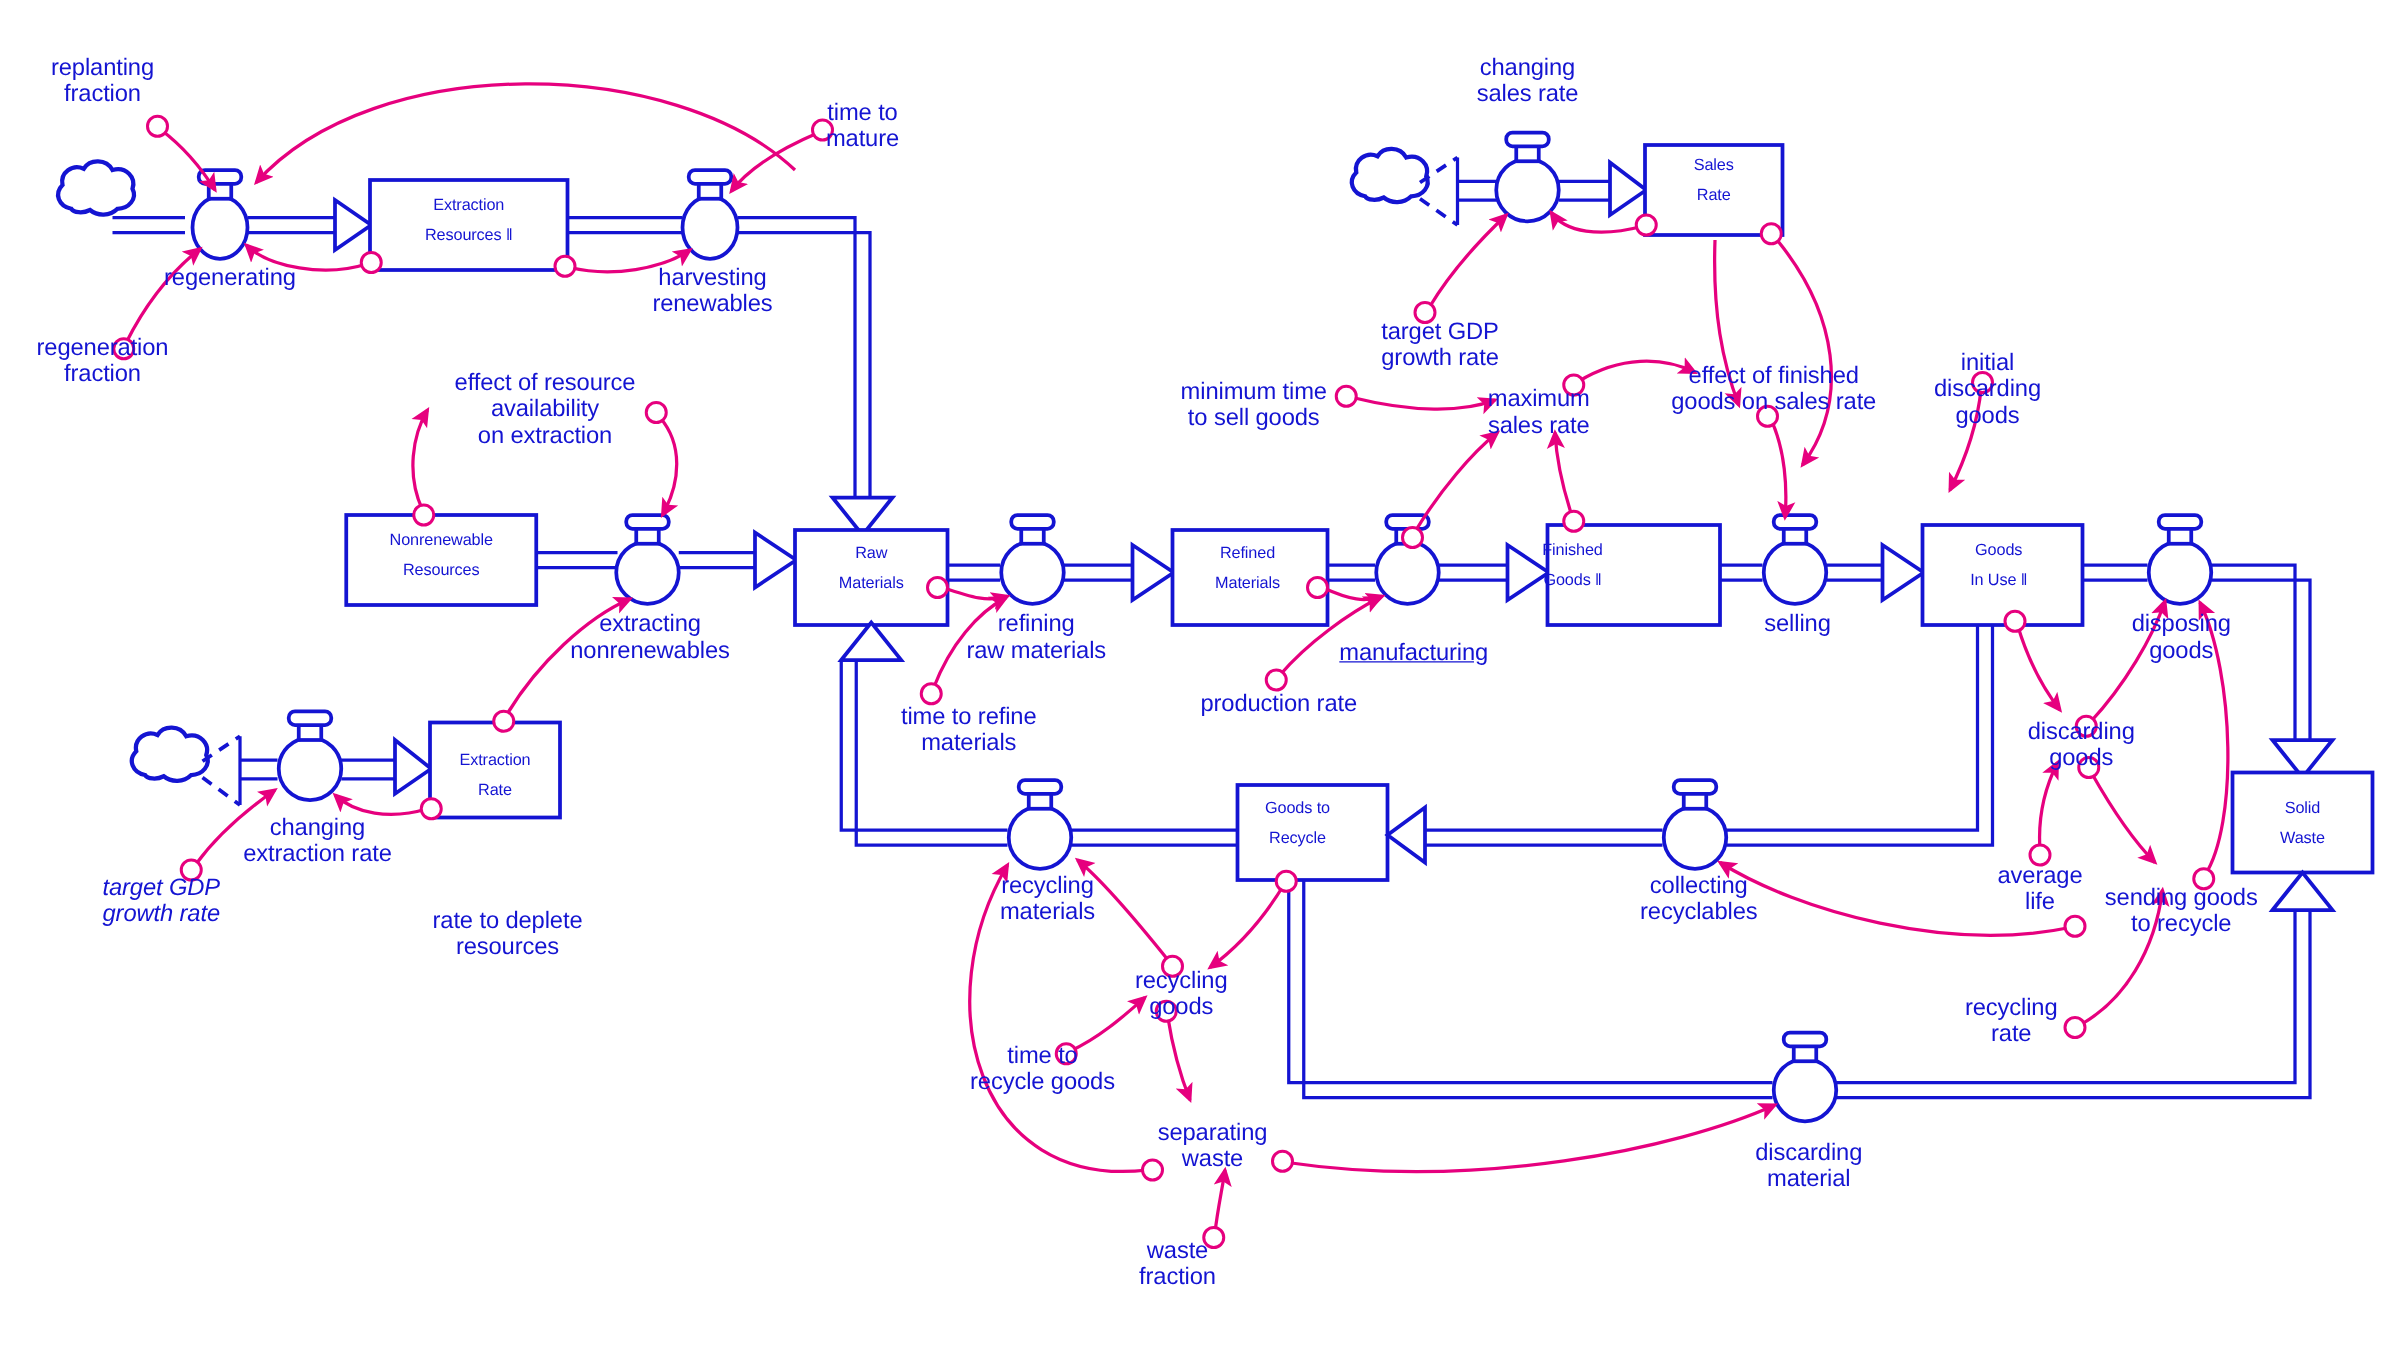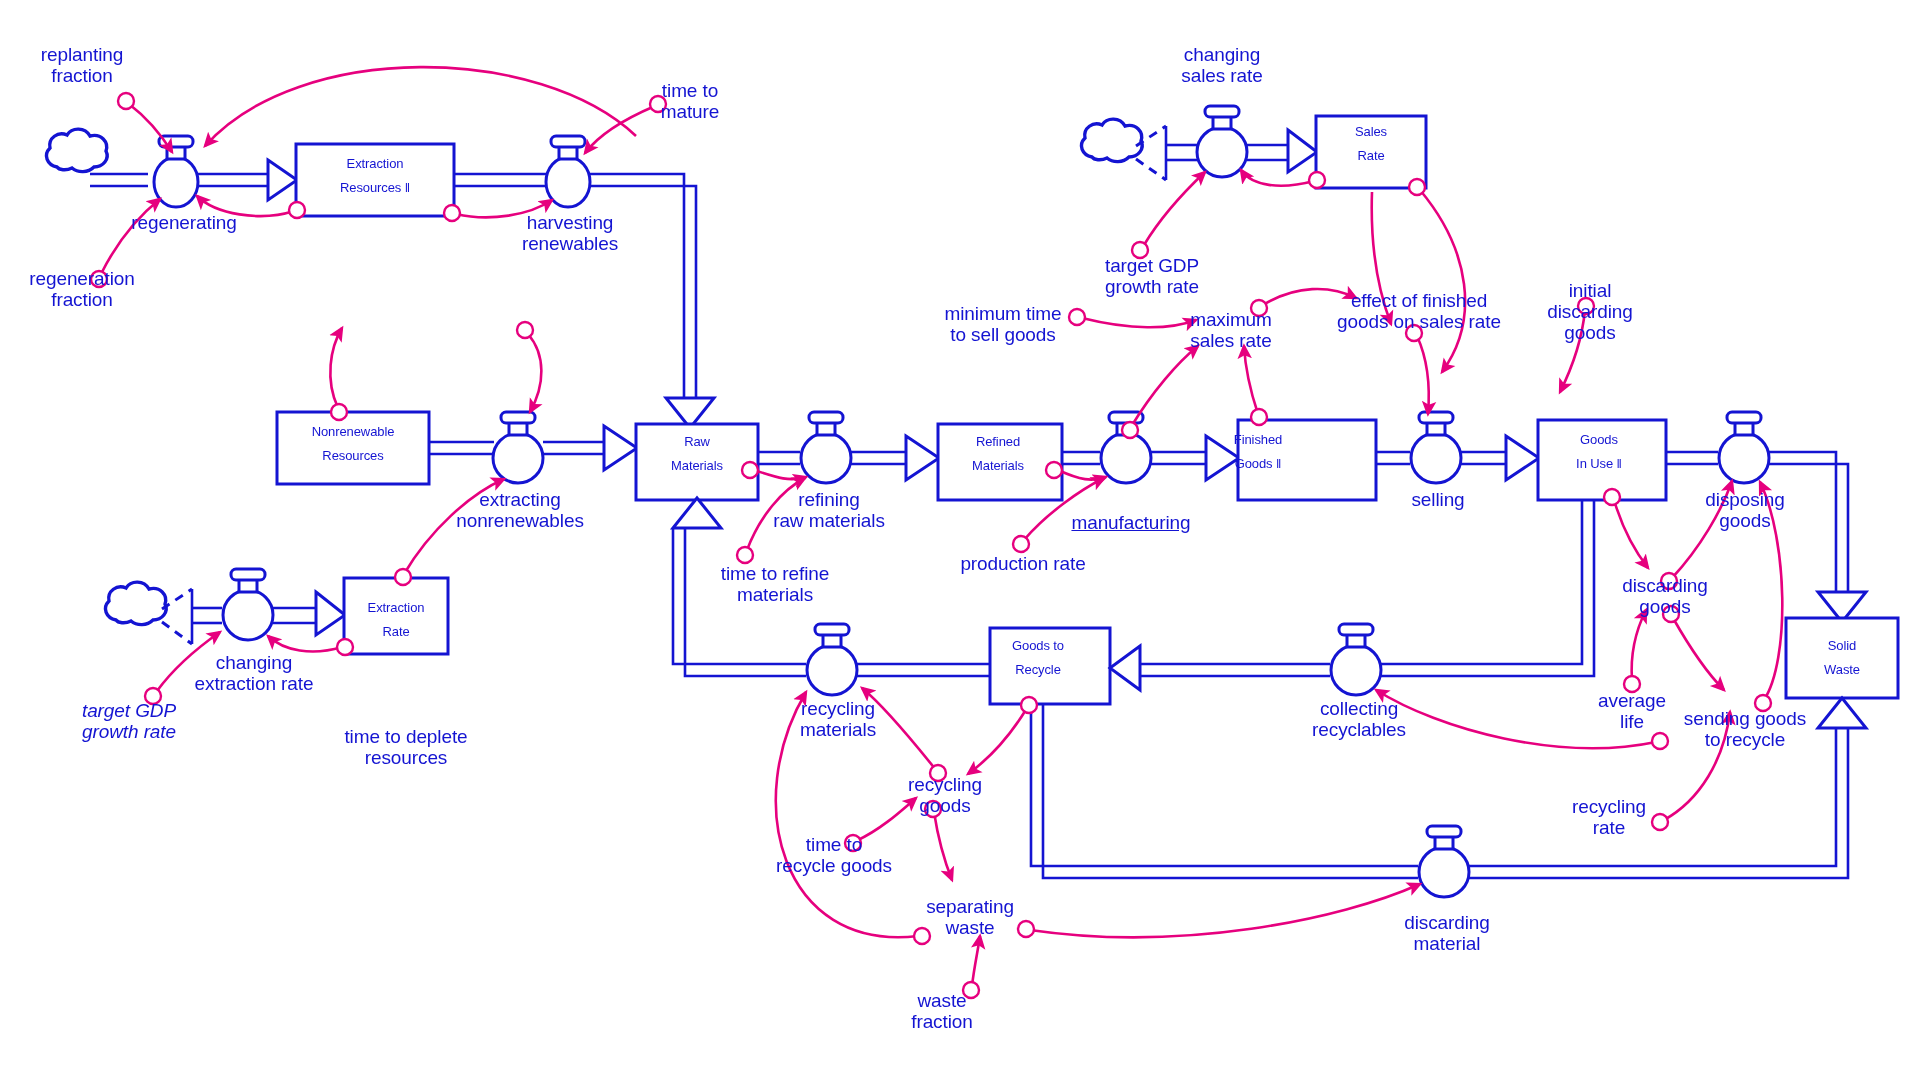--- a/index.html
+++ b/index.html
@@ -388,20 +388,21 @@
 <div class="lbl ctr" style="left:82px; top:268px;"><span>regeneration</span><br><span>fraction</span></div>
 <div class="lbl ctr" style="left:184px; top:212px;"><span>regenerating</span></div>
 <div class="lbl stock" style="left:375px; top:152px;"><span>Extraction</span><br><span>Resources ‖</span></div>
 <div class="lbl ctr" style="left:690px; top:80px;"><span>time to</span><br><span>mature</span></div>
 <div class="lbl ctr" style="left:570px; top:212px;"><span>harvesting</span><br><span>renewables</span></div>
 
 <div class="lbl ctr" style="left:1222px; top:44px;"><span>changing</span><br><span>sales rate</span></div>
 <div class="lbl stock" style="left:1371px; top:120px;"><span>Sales</span><br><span>Rate</span></div>
 <div class="lbl ctr" style="left:1152px; top:255px;"><span>target GDP</span><br><span>growth rate</span></div>
 
+<div class="lbl ctr" style="left:436px; top:296px;"><span>effect of resource</span><br><span>availability</span><br><span>on extraction</span></div>
 
 <div class="lbl stock" style="left:353px; top:420px;"><span>Nonrenewable</span><br><span>Resources</span></div>
 <div class="lbl ctr" style="left:520px; top:489px;"><span>extracting</span><br><span>nonrenewables</span></div>
 
 <div class="lbl stock" style="left:697px; top:430px;"><span>Raw</span><br><span>Materials</span></div>
 <div class="lbl ctr" style="left:829px; top:489px;"><span>refining</span><br><span>raw materials</span></div>
 <div class="lbl ctr" style="left:775px; top:563px;text-align:center;"><span>time to refine</span><br><span>materials</span></div>
 
 <div class="lbl stock" style="left:998px; top:430px;"><span>Refined</span><br><span>Materials</span></div>
 <div class="lbl ctr" style="left:1131px; top:512px;text-decoration:underline;"><span>manufacturing</span></div>
@@ -433,15 +434,15 @@
 <div class="lbl ctr" style="left:838px; top:698px;"><span>recycling</span><br><span>materials</span></div>
 <div class="lbl ctr" style="left:945px; top:774px;"><span>recycling</span><br><span>goods</span></div>
 <div class="lbl ctr" style="left:834px; top:834px;"><span>time to</span><br><span>recycle goods</span></div>
 <div class="lbl ctr" style="left:970px; top:896px;"><span>separating</span><br><span>waste</span></div>
 <div class="lbl ctr" style="left:942px; top:990px;"><span>waste</span><br><span>fraction</span></div>
 <div class="lbl ctr" style="left:1447px; top:912px;"><span>discarding</span><br><span>material</span></div>
 
 <div class="lbl stock" style="left:396px; top:596px;"><span>Extraction</span><br><span>Rate</span></div>
 <div class="lbl ctr" style="left:254px; top:652px;"><span>changing</span><br><span>extraction rate</span></div>
 <div class="lbl ctr ital" style="left:129px; top:700px;"><span>target GDP</span><br><span>growth rate</span></div>
-<div class="lbl ctr" style="left:406px; top:726px;"><span>time to deplete</span><br><span>resources</span></div>
+<div class="lbl ctr" style="left:406px; top:726px;"><span>rate to deplete</span><br><span>resources</span></div>
 
 </div>
 
 </body></html>

